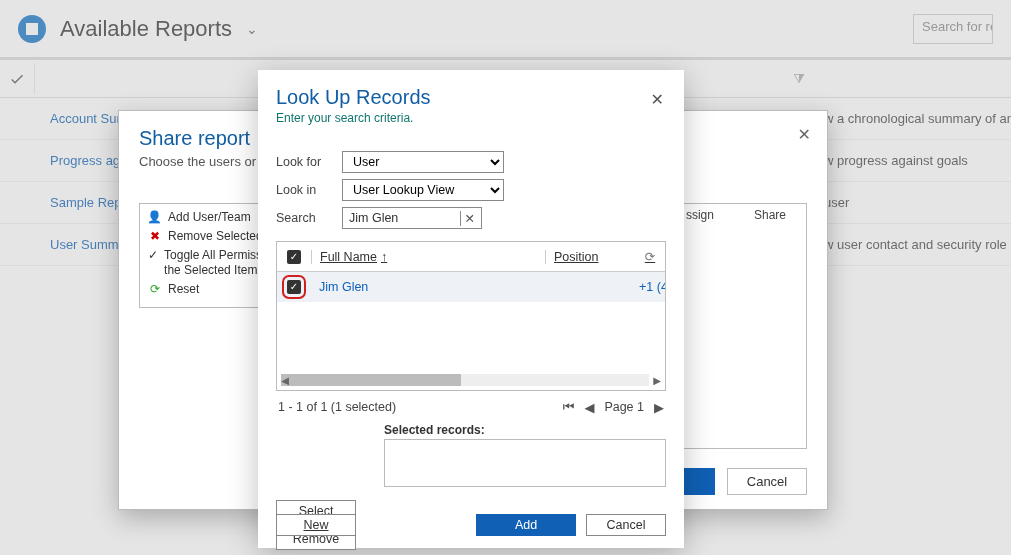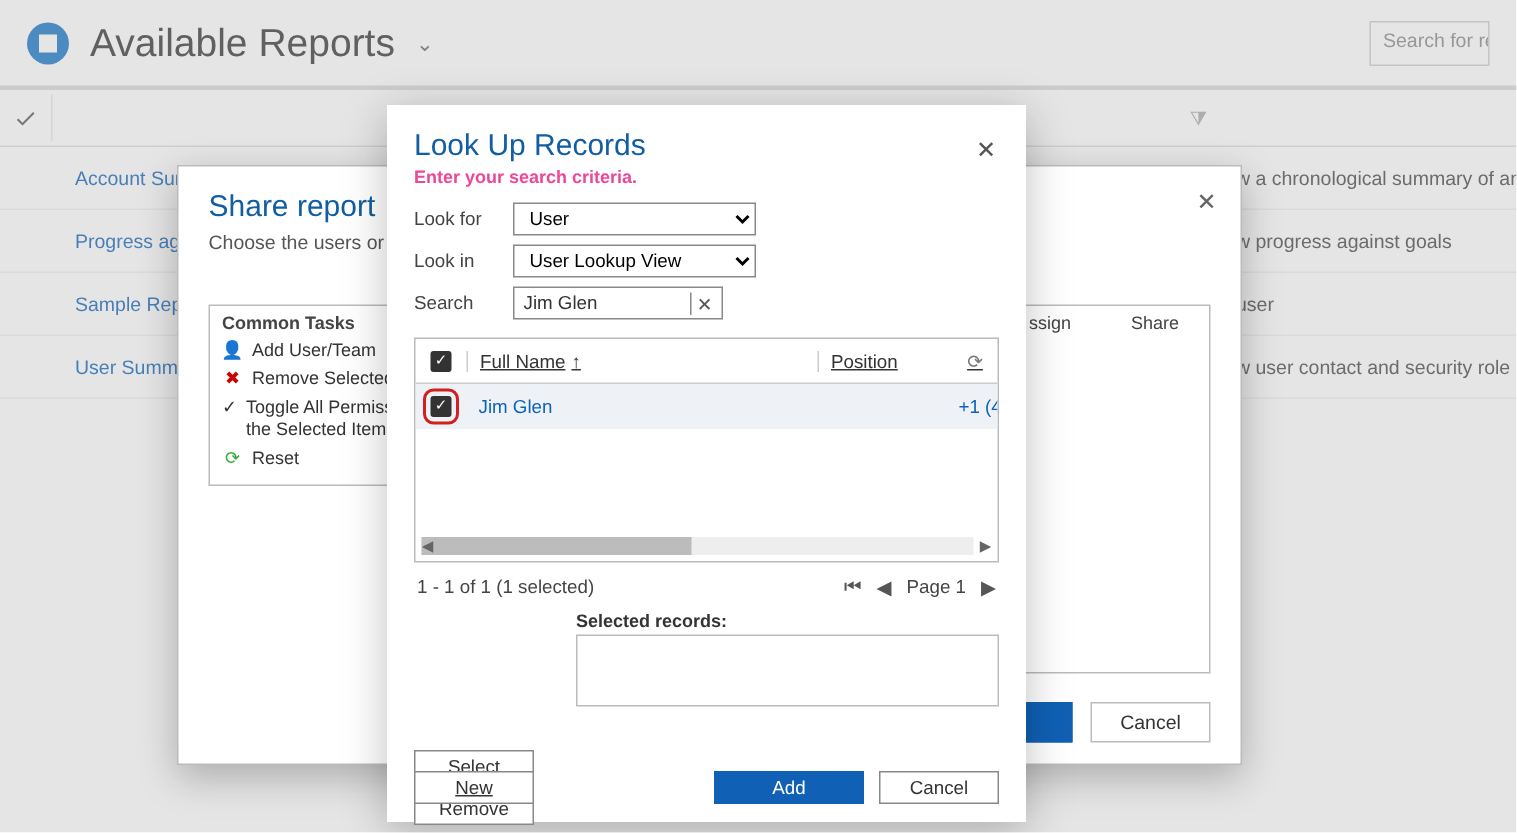--- a/index.html
+++ b/index.html
@@ -24,21 +24,21 @@
   }
   .header .logo {
     width: 28px; height: 28px;
     background: #1476c6;
     border-radius: 50%;
     display: flex; align-items: center; justify-content: center;
     margin-right: 14px;
   }
   .header .logo svg { width: 16px; height: 16px; fill: #fff; }
   .header h1 {
-    font-size: 26px; font-weight: 400; color: #333; margin: 0;
+    font-size: 22px; font-weight: 400; color: #333; margin: 0;
   }
   .header .caret {
     margin-left: 14px; color: #666; font-size: 14px;
   }
   .header .spacer { flex: 1; }
   .header .searchbox {
     width: 80px; height: 30px; border: 1px solid #ccc;
     padding: 4px 8px; font-size: 13px; color: #888;
     overflow: hidden; white-space: nowrap;
   }
@@ -153,21 +153,21 @@
     padding:16px 18px 12px 18px;
   }
   .lookup-dialog .close {
     position:absolute; top:20px; right:20px;
     color:#555; font-size:16px; cursor:pointer;
   }
   .lookup-dialog .title {
     color:#115ea3; font-size:20px; font-weight:400; margin:0;
   }
   .lookup-dialog .subtitle {
-    color:#ec4899; font-size:12px; margin-top:2px; margin-bottom:10px;font-weight:bold;
+    color:#0f766e; font-size:12px; margin-top:2px; margin-bottom:26px;
   }
   .lookup-dialog .frow {
     display:flex; align-items:center; margin:6px 0; font-size:12.5px;
   }
   .lookup-dialog .frow label { width:66px; color:#444; }
   .lookup-dialog select, .lookup-dialog .searchinput {
     height:22px; font-size:12.5px; border:1px solid #888;
     padding:1px 6px; background:#fff;
   }
   .lookup-dialog select { width:162px; }
@@ -321,21 +321,20 @@
 </div>
 
 <div class="dim"></div>
 
 <div class="share-dialog">
   <div class="close">✕</div>
   <h2 class="title">Share report</h2>
   <div class="subtitle">Choose the users or te</div>
 
   <div class="tasks">
-    <div class="tlabel">Common Tasks</div>
     <div class="ti">
       <span class="ic">👤</span>
       <span>Add User/Team</span>
     </div>
     <div class="ti">
       <span class="ic" style="color:#c00;">✖</span>
       <span>Remove Selected Items</span>
     </div>
     <div class="ti">
       <span class="ic">✓</span>

